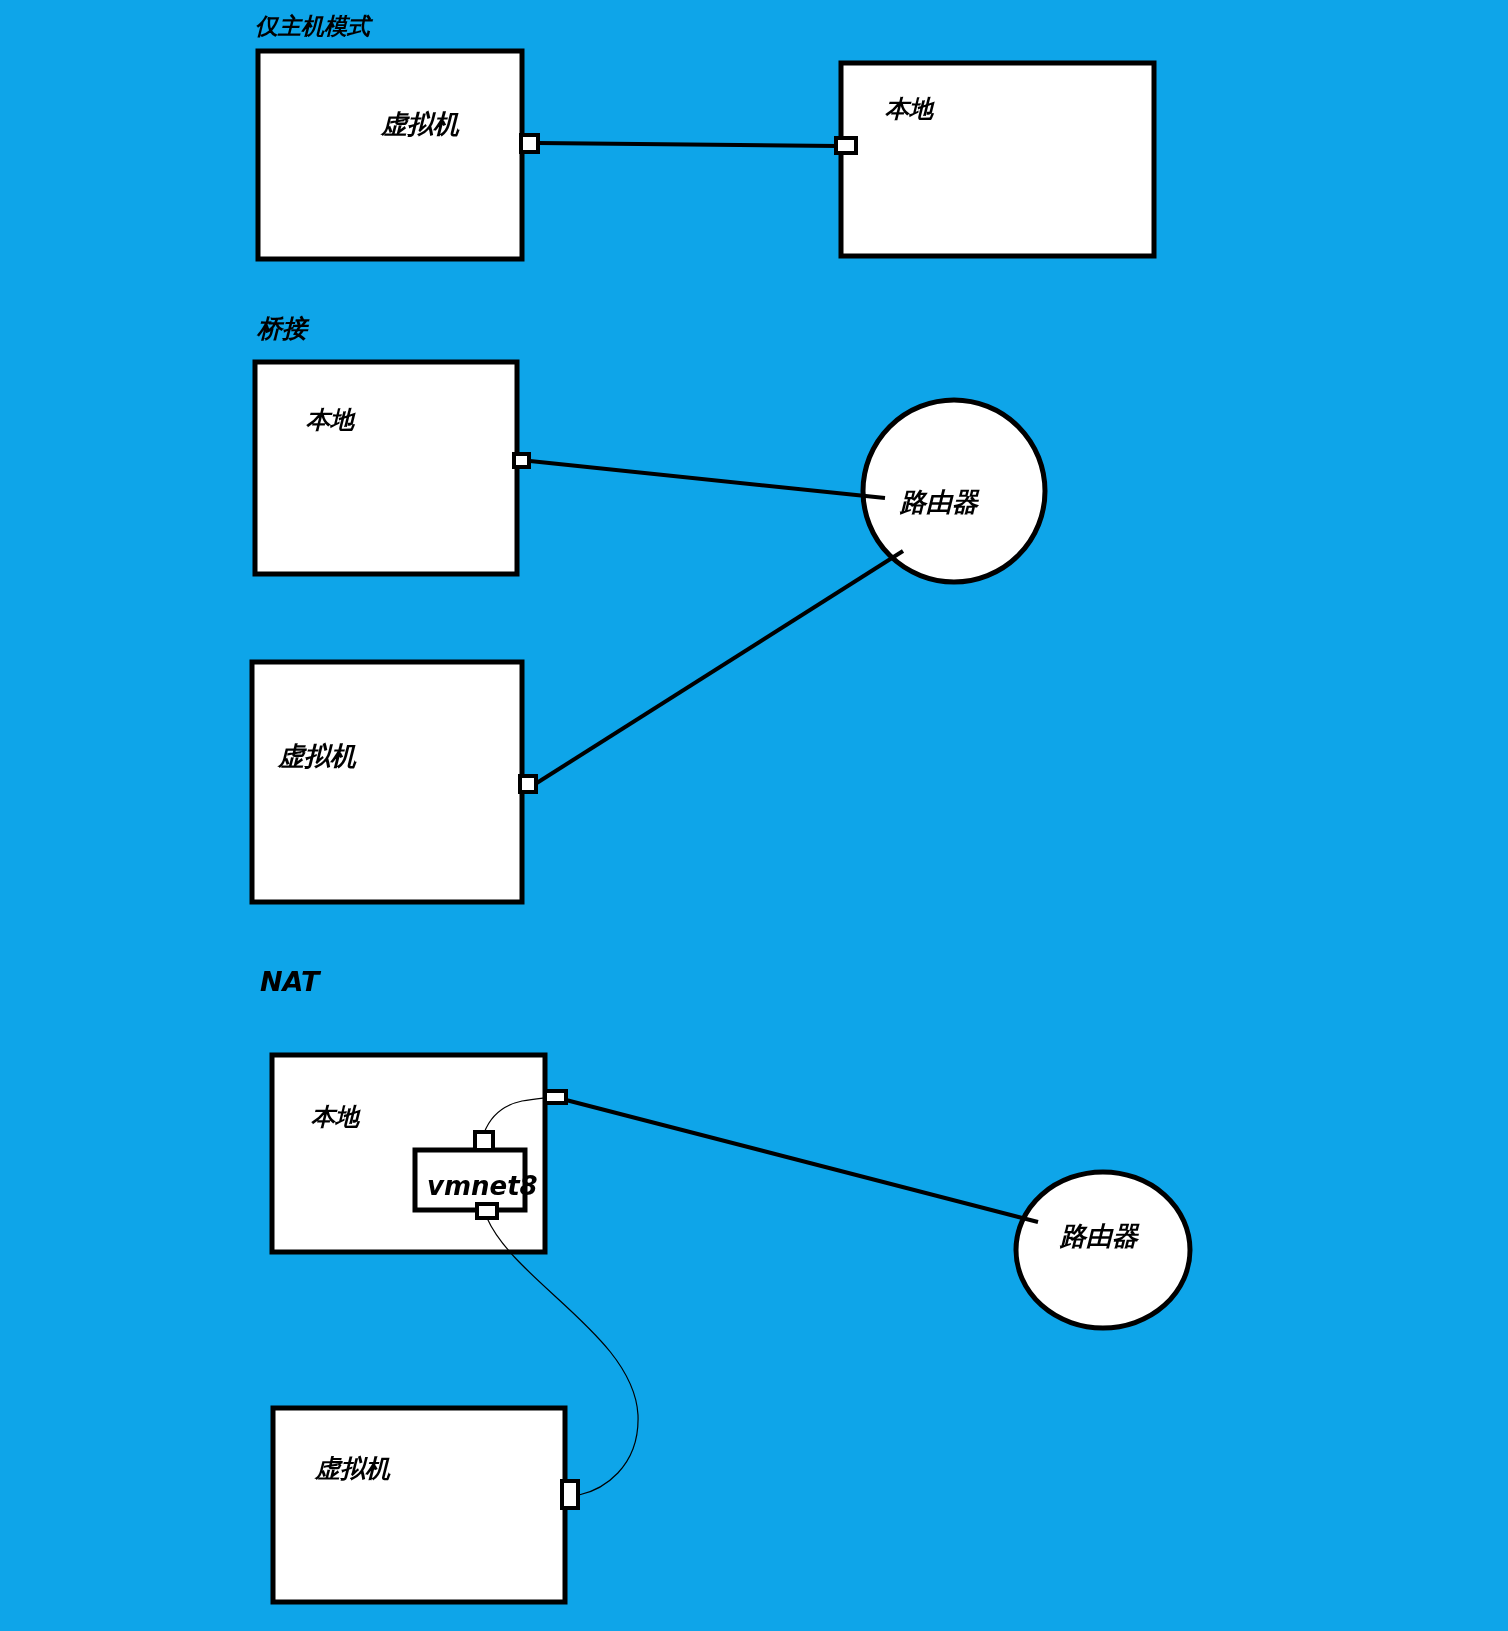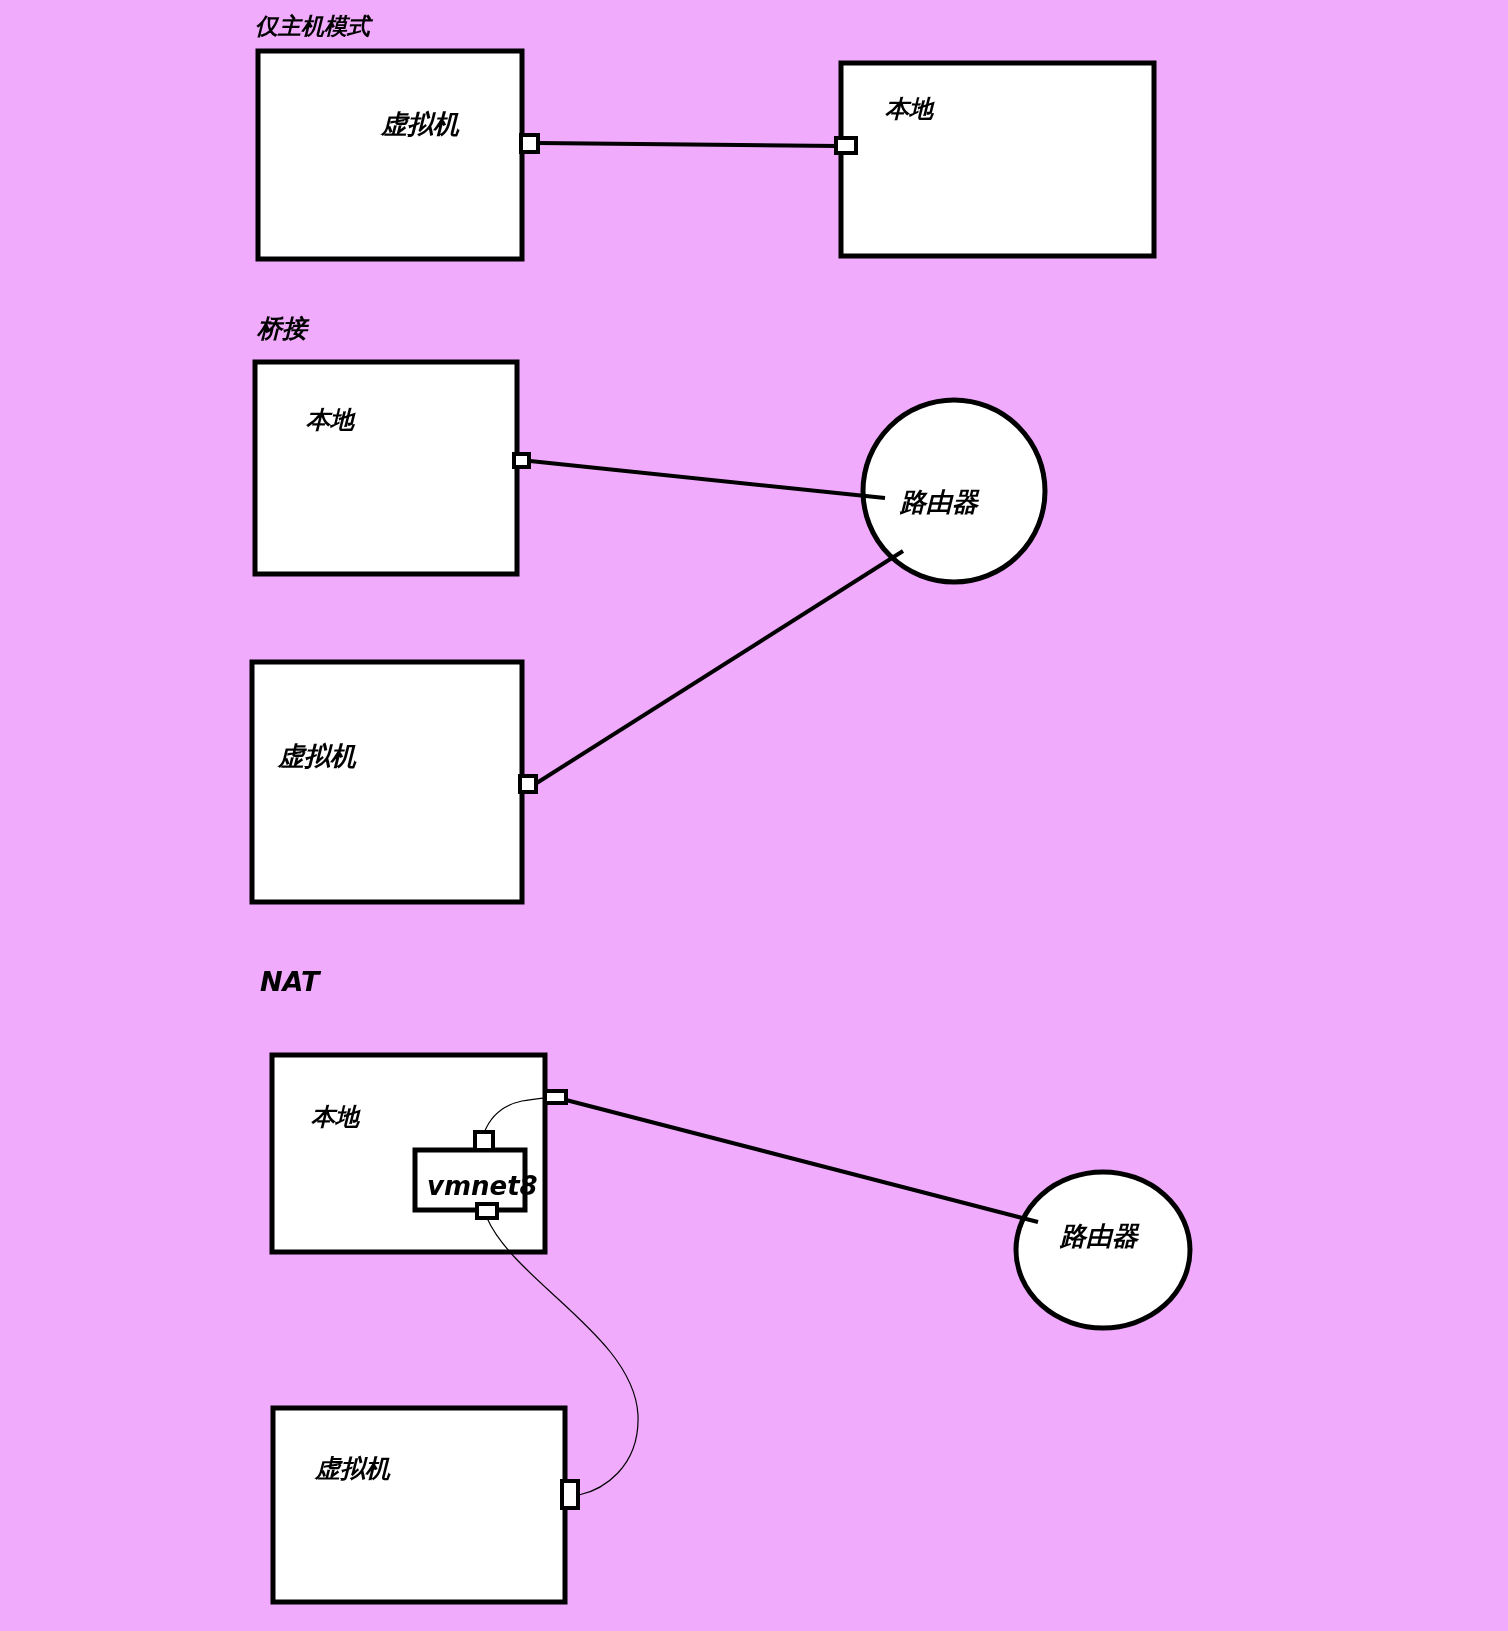--- a/index.html
+++ b/index.html
@@ -4,21 +4,21 @@
 <style>
   html, body {
     margin: 0;
     padding: 0;
     background: #ffffff;
   }
   .canvas {
     position: relative;
     width: 1508px;
     height: 1631px;
-    background: #f0abfc;
+    background: #0ea5e9;
     overflow: hidden;
   }
   svg { display: block; }
   .node {
     fill: #ffffff;
     stroke: #000000;
     stroke-width: 5;
   }
   .circle-node {
     fill: #ffffff;

